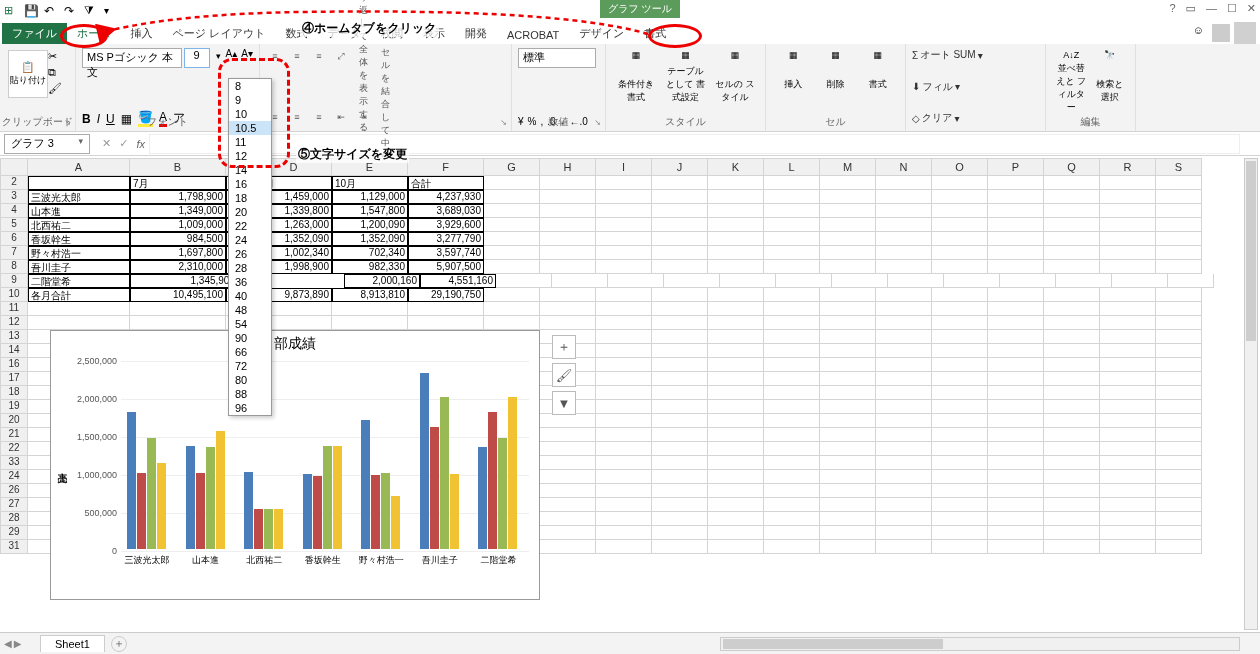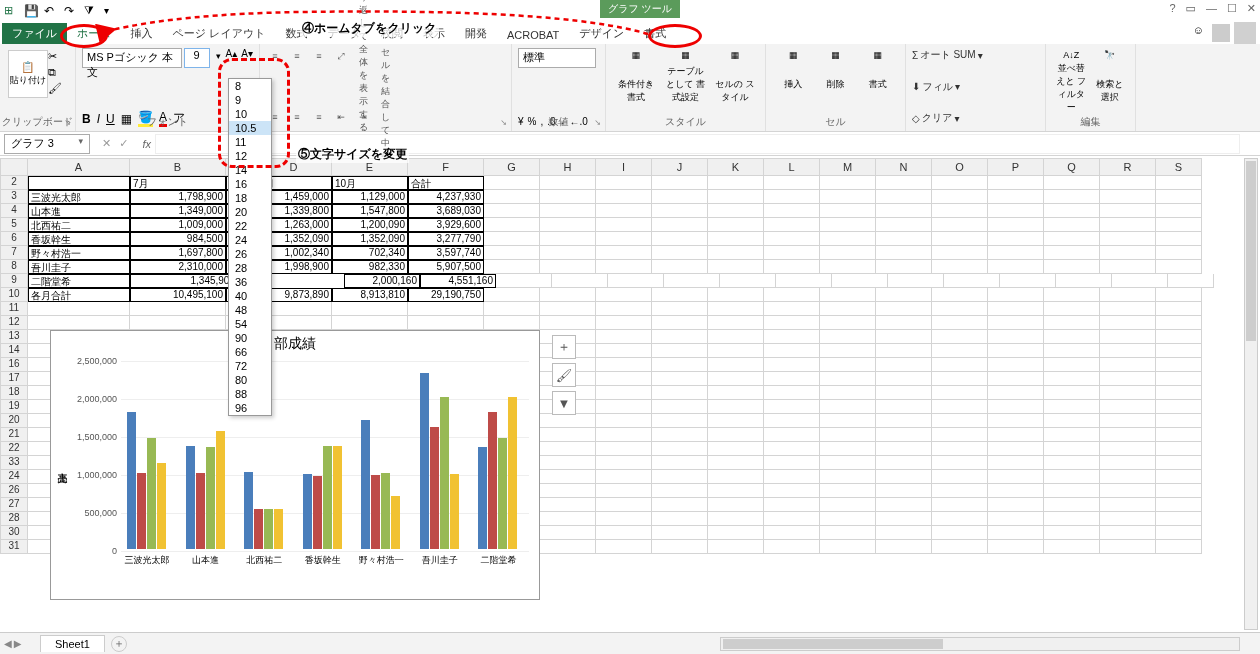--- a/index.html
+++ b/index.html
@@ -61,21 +61,21 @@
   .cellgrp { width: 140px; display: flex; flex-direction: row; }
   .editgrp { width: 140px; }
   .editline { font-size: 10px; color: #333; display: flex; align-items: center; gap: 2px; margin-bottom: 2px; }
   .editgrp2 { width: 90px; display: flex; flex-direction: row; }
 
   
   .fbar { height: 24px; display: flex; align-items: center; border-bottom: 1px solid #d4d4d4; }
   .namebox { width: 86px; height: 20px; border: 1px solid #ababab; margin: 0 4px; padding: 1px 6px; background: #fff; }
   .namebox::after { content: "▾"; float: right; font-size: 9px; color: #666; }
   .fbtns { display: flex; gap: 8px; padding: 0 8px; color: #999; }
-  .fx { font-style: italic; color: #666; margin-left: 6px; }
+  .fx { font-style: italic; color: #666; }
 
   
   .gridwrap { position: absolute; top: 158px; left: 0; right: 0; bottom: 24px; overflow: hidden; }
   .colheads { display: flex; height: 18px; }
   .rownum-spacer { width: 28px; border: 1px solid #d4d4d4; background: #f0f0f0; }
   .colhead { border: 1px solid #d4d4d4; border-left: none; background: #f0f0f0; text-align: center; font-size: 11px; line-height: 16px; color: #333; }
   .rows { }
   .row { display: flex; height: 14px; }
   .rownum { width: 28px; border: 1px solid #d4d4d4; border-top: none; background: #f0f0f0; text-align: center; font-size: 10px; color: #333; }
   .cell { border-right: 1px solid #d4d4d4; border-bottom: 1px solid #d4d4d4; font-size: 10px; padding: 0 2px; overflow: hidden; white-space: nowrap; background: #fff; }
@@ -872,21 +872,21 @@
         <div class="cell" style="width: 56px;"></div>
         <div class="cell" style="width: 56px;"></div>
         <div class="cell" style="width: 56px;"></div>
         <div class="cell" style="width: 56px;"></div>
         <div class="cell" style="width: 56px;"></div>
         <div class="cell" style="width: 56px;"></div>
         <div class="cell" style="width: 56px;"></div>
         <div class="cell" style="width: 46px;"></div>
       </div>
       <div class="row">
-        <div class="rownum">30</div>
+        <div class="rownum">29</div>
         <div class="cell" style="width: 102px;"></div>
         <div class="cell" style="width: 96px;"></div>
         <div class="cell" style="width: 30px;"></div>
         <div class="cell" style="width: 76px;"></div>
         <div class="cell" style="width: 76px;"></div>
         <div class="cell" style="width: 76px;"></div>
         <div class="cell" style="width: 56px;"></div>
         <div class="cell" style="width: 56px;"></div>
         <div class="cell" style="width: 56px;"></div>
         <div class="cell" style="width: 56px;"></div>

